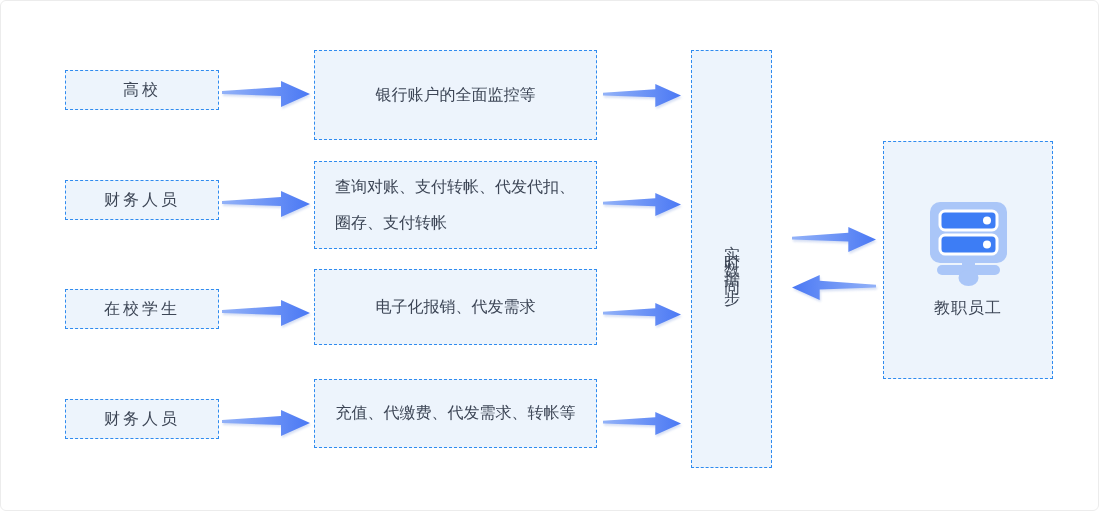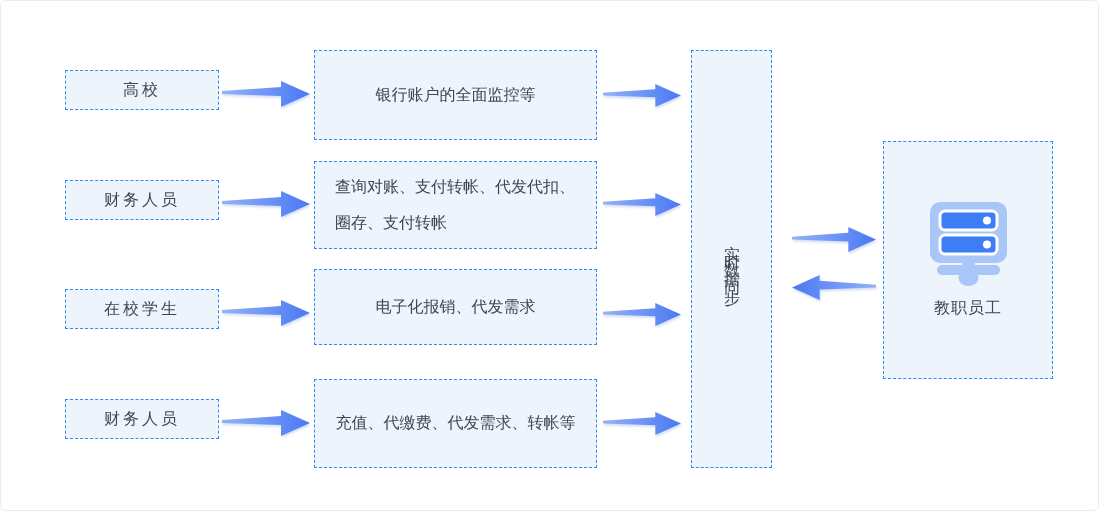--- a/index.html
+++ b/index.html
@@ -136,21 +136,21 @@
 
   <div class="node mnode center" style="top:49px;height:90px">银行账户的全面监控等</div>
 
   <div class="node mnode multiline" style="top:160px;height:88px">
     <div>查询对账、支付转帐、代发代扣、</div>
     <div>圈存、支付转帐</div>
   </div>
 
   <div class="node mnode center" style="top:268px;height:76px">电子化报销、代发需求</div>
 
-  <div class="node mnode center" style="top:378px;height:89px">充值、代缴费、代发需求、转帐等</div>
+  <div class="node mnode center" style="top:378px;height:69px">充值、代缴费、代发需求、转帐等</div>
 
   <div class="arrow" style="left:602px;top:81px">
     <svg width="78" height="27" viewBox="0 0 88 30">
         <polygon points="0,12 59,8 59,2 88,15 59,28 59,17 0,15" fill="url(#arrowGrad)"></polygon>
       </svg>
   </div>
   <div class="arrow" style="left:602px;top:190px">
     <svg width="78" height="27" viewBox="0 0 88 30">
         <polygon points="0,12 59,8 59,2 88,15 59,28 59,17 0,15" fill="url(#arrowGrad)"></polygon>
       </svg>

